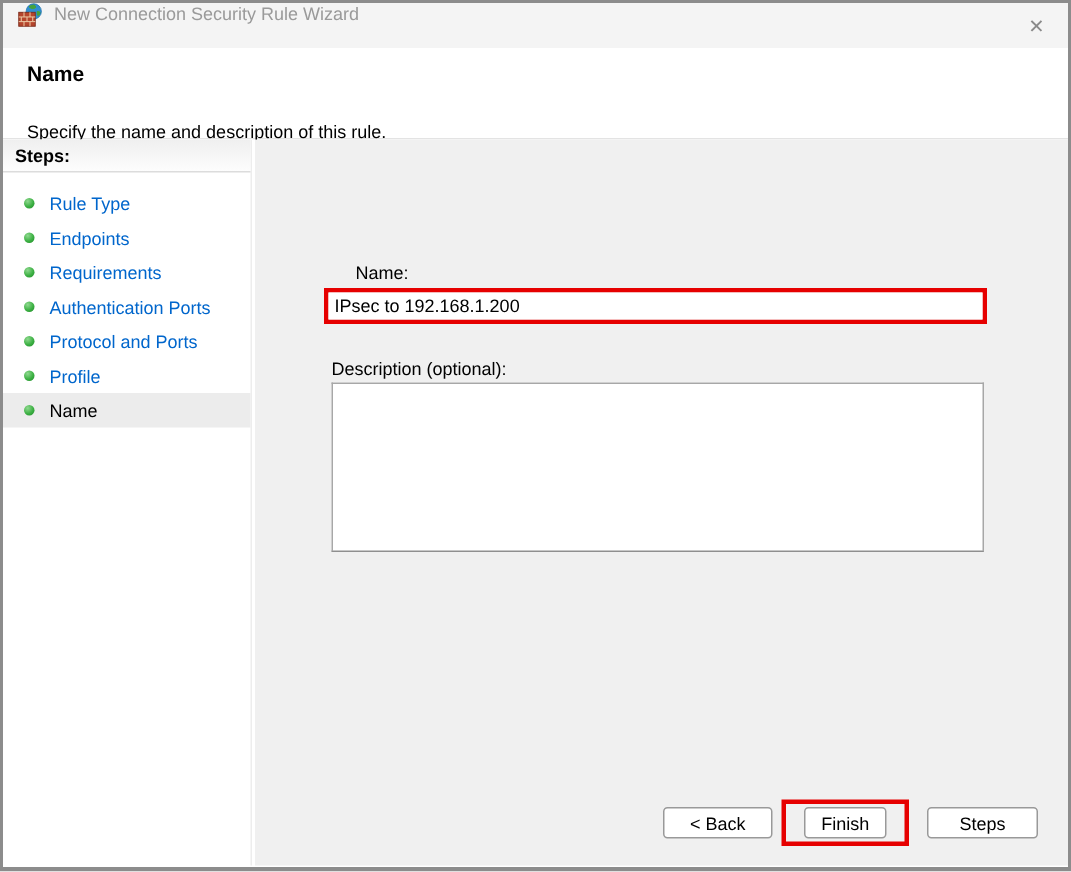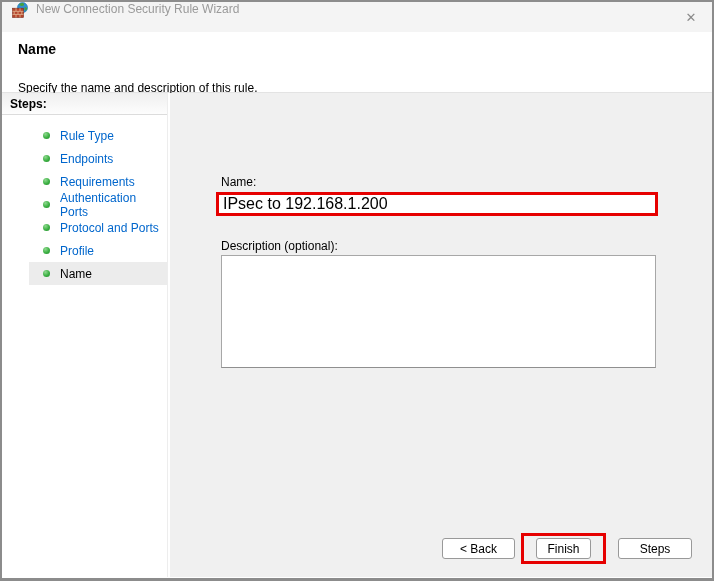--- a/index.html
+++ b/index.html
@@ -64,21 +64,20 @@
     border-bottom:1px solid #dcdcdc;
     font-size:12px; font-weight:bold; color:#000;
     padding:4px 0 8px 8px;
   }
   .steps-list { list-style:none; margin-top:9px; }
   .step-item {
     height:23px;
     display:flex; align-items:center;
     padding-left:14px;
     cursor:default;
-    margin-left:27px;
   }
   .step-bullet {
     width:7px; height:7px; border-radius:50%;
     background:radial-gradient(circle at 35% 30%, #8fd98f 0%, #3cb043 55%, #1f8a28 100%);
     flex:0 0 auto;
   }
   .step-label { margin-left:10px; font-size:12px; color:#0066cc; }
   .step-item.active { background:#ececec; }
   .step-item.active .step-label { color:#000; }
 
@@ -86,34 +85,34 @@
     flex:1;
     margin-left:2px;
     background:#f0f0f0;
     position:relative;
   }
 
   .field-label {
     position:absolute;
     font-size:12px; color:#000;
   }
-  .name-label { left:51px; top:82px; }
+  .name-label { left:67px; top:82px; }
 
   .annotation-box {
     position:absolute;
     border:3px solid #e60000;
     background:transparent;
   }
   .name-annotation { left:46px; top:99px; width:442px; height:24px; }
   .name-input {
     width:100%; height:100%;
     border:none; outline:none;
     background:#fff;
     font-family:"Liberation Sans", sans-serif;
-    font-size:16px; color:#000;
+    font-size:12px; color:#000;
     padding:0 12px 0 4px;
   }
 
   .desc-label { left:51px; top:146px; }
   .desc-textarea {
     position:absolute;
     left:51px; top:162px;
     width:435px; height:113px;
     background:#fff;
     border:1px solid #a7a7a7;

